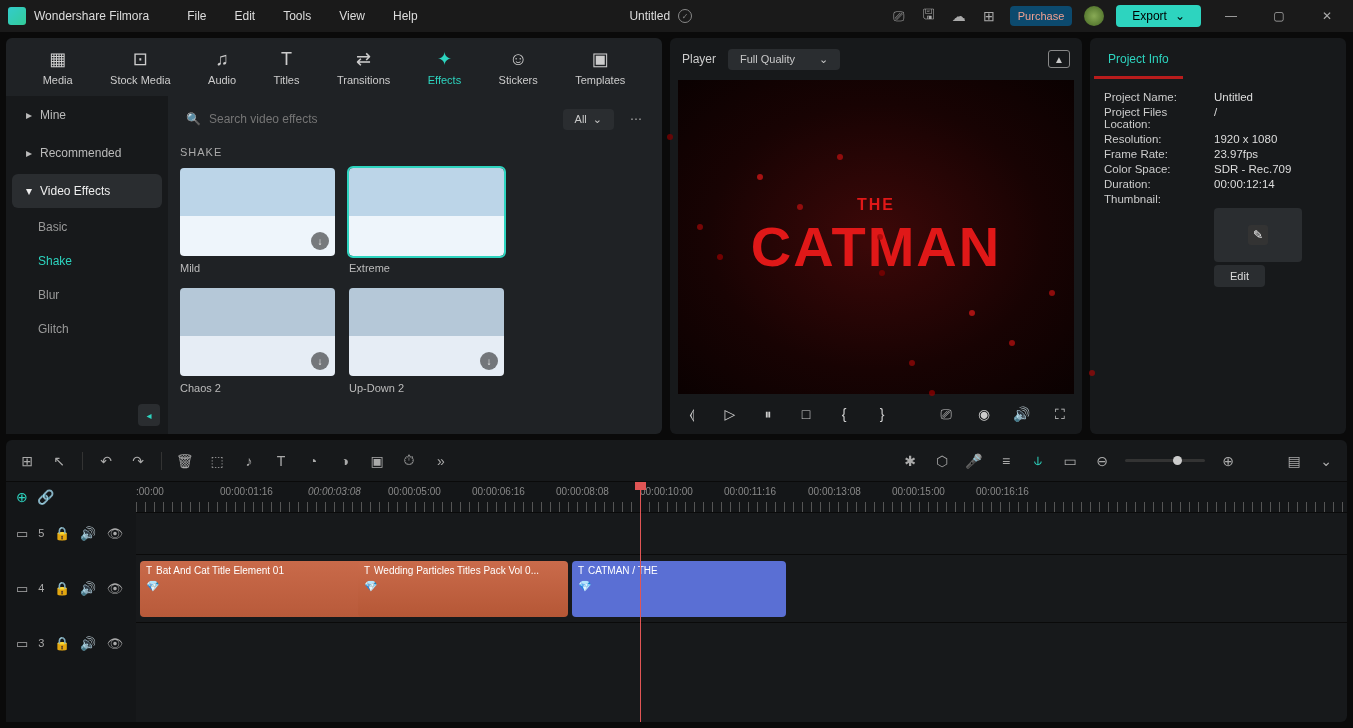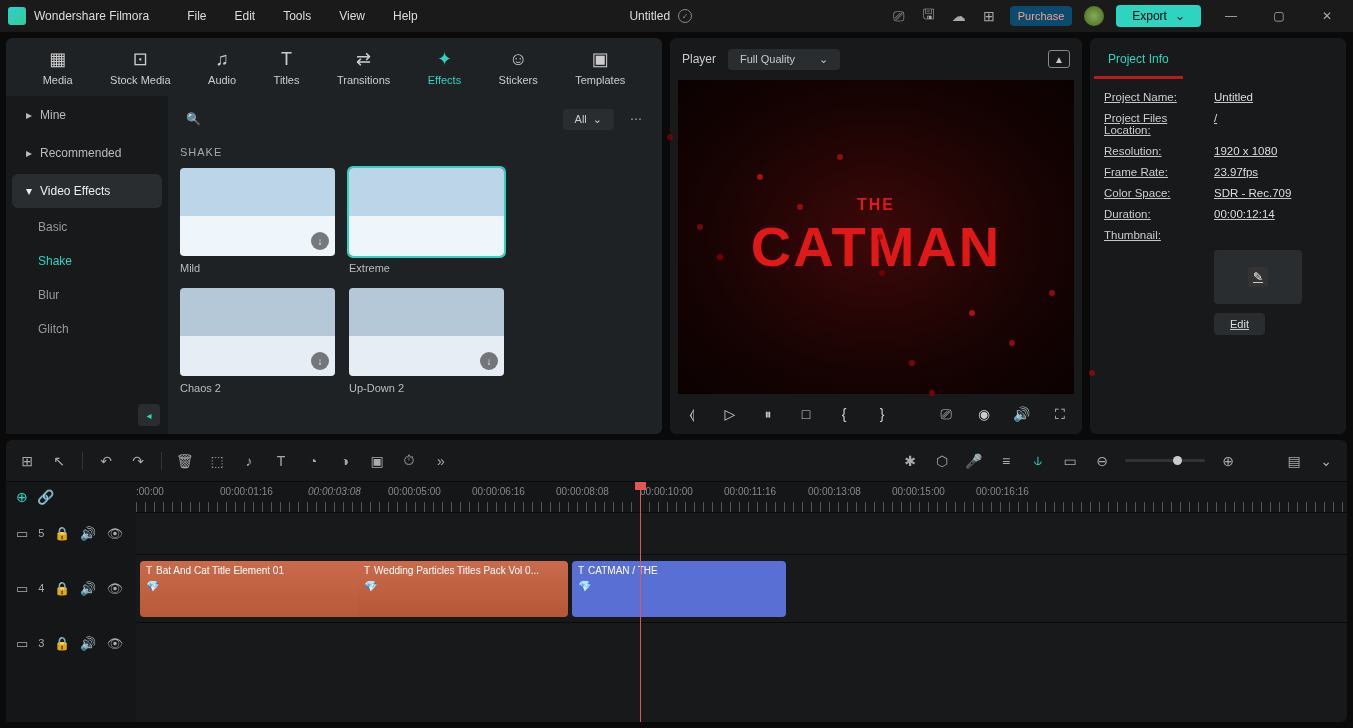--- a/index.html
+++ b/index.html
@@ -72,21 +72,21 @@
 .time-display { display:inline-block; margin-left: 40px; font-size: 11px; color:#ddd; }
 .time-display .sep { margin: 0 8px; color:#666; }
 
 .controls { display: flex; align-items: center; padding: 10px 12px; gap: 18px; }
 .controls .ctrl { width: 20px; height: 20px; display: flex; align-items:center; justify-content:center; color:#ccc; font-size:14px; cursor:pointer; }
 .controls .spacer { flex: 1; }
 
 
 .info-panel { width: 256px; background: #17191b; border-radius: 6px; display:flex; flex-direction:column; }
 .info-tab { padding: 10px 14px; font-size: 12px; color: #2dd4bf; border-bottom: 3px solid #b91c1c; width: fit-content; margin: 4px 0 0 4px; }
-.info-body { padding: 12px 14px; display:flex; flex-direction:column; gap: 9px; font-size:11.5px;text-decoration:underline; }
+.info-body { padding: 12px 14px; display:flex; flex-direction:column; gap: 3px; font-size:11.5px; }
 .info-row { display:flex; }
 .info-row .k { width: 110px; color:#ccc; }
 .info-row .v { color:#ddd; }
 .thumb-box { width: 88px; height: 54px; background: #2a2d30; border-radius:4px; display:flex; align-items:center; justify-content:center; margin-left:110px; }
 .thumb-box .pen { color:#fff; font-size:12px; background:#333; padding:3px 5px; border-radius:3px; }
 .edit-btn { background:#2a2d30; color:#ddd; padding:5px 16px; border-radius:4px; font-size:11px; width:fit-content; margin-left:110px; }
 
 
 .timeline-wrap { height: 282px; background: #17191b; margin: 0 6px 6px; border-radius: 6px; display:flex; flex-direction:column; }
 .tl-toolbar { height: 42px; display:flex; align-items:center; padding: 0 12px; gap: 14px; border-bottom: 1px solid #0a0a0a; }
@@ -206,20 +206,21 @@
         <div class="sidebar-sub">Basic</div>
         <div class="sidebar-sub active">Shake</div>
         <div class="sidebar-sub">Blur</div>
         <div class="sidebar-sub">Glitch</div>
         <div class="collapse-btn">◂</div>
       </div>
       <div class="content">
         <div class="search-row">
           <div class="search-box">
             <span>🔍</span>
+            <input placeholder="Search video effects" style="">
           </div>
           <div class="dropdown-all">
               <span>All</span>
               <span>⌄</span>
             </div>
           <div class="more-icon">⋯</div>
         </div>
         <div class="section-title">SHAKE</div>
         <div class="thumb-grid">
           <div class="thumb-item">

